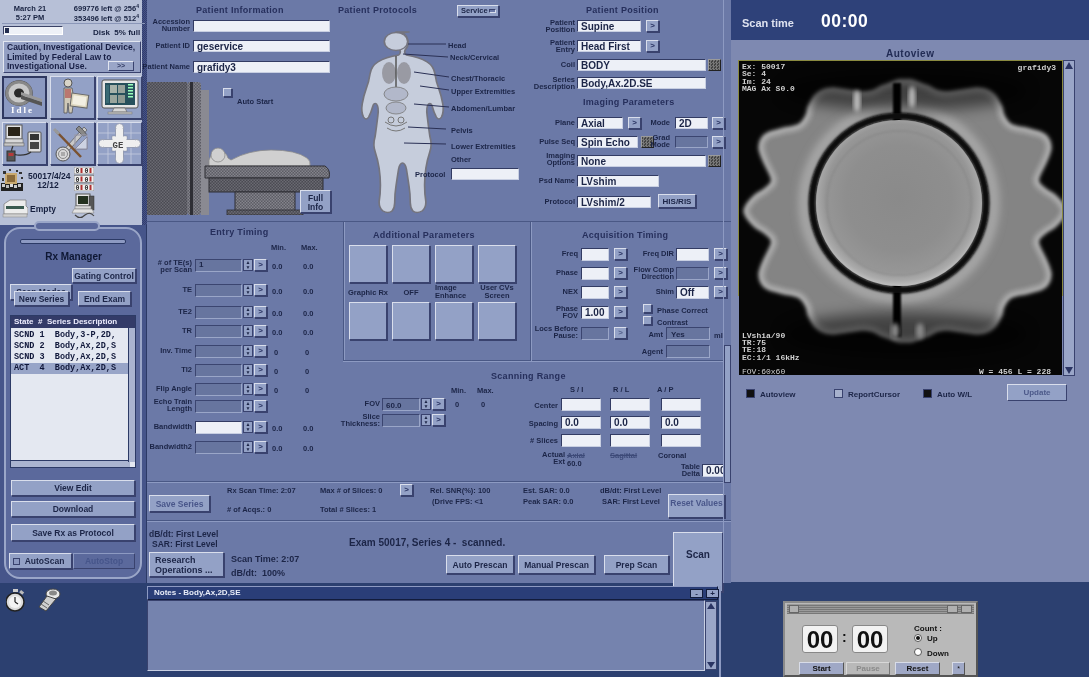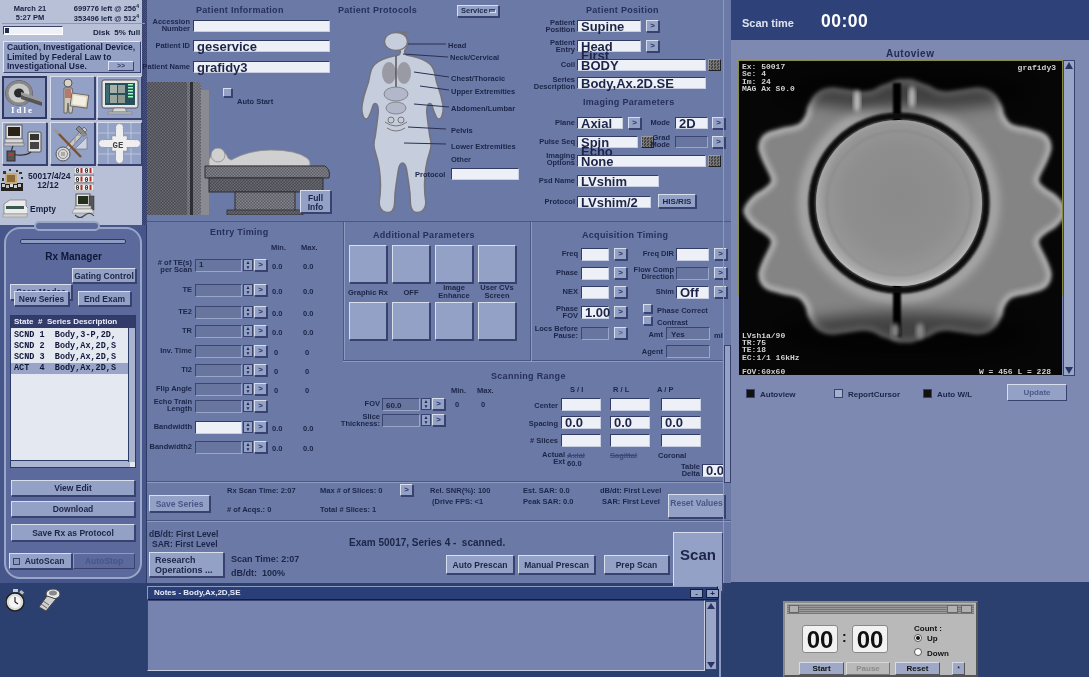--- a/index.html
+++ b/index.html
@@ -1,20 +1,20 @@
 <!DOCTYPE html>
 <html><head><meta charset="utf-8"><style>
 *{margin:0;padding:0;box-sizing:border-box}
 html,body{width:1089px;height:677px;overflow:hidden}
 body{position:relative;background:#2c4070;font-family:"Liberation Sans",sans-serif}
 .abs{position:absolute}
 .b{font-weight:bold}
 .lbl{position:absolute;font-weight:bold;font-size:7.5px;color:#1c2547;text-align:right;line-height:7.2px}
 .hdr{position:absolute;font-weight:bold;font-size:9px;color:#262f5c;letter-spacing:0.3px;white-space:nowrap}
-.fld{position:absolute;background:#edf0f7;border:1px solid;border-color:#323b63 #c8cfe2 #c8cfe2 #323b63;font-size:13px;font-weight:bold;color:#1c2547;padding:1px 0 0 3px;line-height:9px}
+.fld{position:absolute;background:#edf0f7;border:1px solid;border-color:#323b63 #c8cfe2 #c8cfe2 #323b63;font-size:10px;font-weight:bold;color:#1c2547;padding:1px 0 0 3px;line-height:9px}
 .sfld{position:absolute;background:#67759f;border:1px solid;border-color:#3b4570 #9aa6c8 #9aa6c8 #3b4570}
 .btn{position:absolute;background:#93a1c6;border:1px solid;border-color:#d9deec #39426e #39426e #d9deec;font-weight:bold;font-size:8.5px;color:#1c2547;text-align:center;box-shadow:1px 1px 0 #39426e}
 .abtn{position:absolute;width:13px;height:12px;background:#93a1c6;border:1px solid;border-color:#d9deec #39426e #39426e #d9deec;color:#2a3463;font-weight:bold;font-size:8px;text-align:center;line-height:10px;box-shadow:1px 1px 0 #39426e}
 .dbtn{position:absolute;width:13px;height:12px;background:#5d5d5d;border:1px solid;border-color:#9a9a9a #222 #222 #9a9a9a;background-image:repeating-conic-gradient(#777 0 25%,#444 0 50%);background-size:3px 3px}
 .spin{position:absolute;width:10px;height:12px;background:#93a1c6;border:1px solid #39426e;font-size:5px;line-height:5px;color:#1c2547;text-align:center}
 .chk{position:absolute;width:9px;height:9px;background:#93a1c6;border:1px solid;border-color:#d9deec #39426e #39426e #d9deec;box-shadow:1px 1px 0 #39426e}
 .v{font-size:7.5px;font-weight:bold;color:#1c2547;position:absolute}
 </style></head>
 <body>
 
@@ -388,21 +388,21 @@
 <div class="abs" style="left:531px;top:222px;width:1px;height:139px;background:#8d9ac2"></div>
 <div class="abs" style="left:147px;top:221px;width:584px;height:1px;background:#4a5885"></div>
 <div class="hdr" style="left:373px;top:230px">Additional Parameters</div>
 <div id="addparams">
   <div class="btn" style="left:349px;top:245px;width:38px;height:38px"></div>
   <div class="btn" style="left:392px;top:245px;width:38px;height:38px"></div>
   <div class="btn" style="left:435px;top:245px;width:38px;height:38px"></div>
   <div class="btn" style="left:478px;top:245px;width:38px;height:38px"></div>
   <div class="v" style="left:344px;top:288px;width:48px;text-align:center">Graphic Rx</div>
   <div class="v" style="left:392px;top:288px;width:38px;text-align:center">OFF</div>
-  <div class="v" style="left:435px;top:284px;width:38px;text-align:center;line-height:8px">Image<br>Enhance</div>
+  <div class="v" style="left:435px;top:284px;width:38px;text-align:left;line-height:8px">Image<br>Enhance</div>
   <div class="v" style="left:478px;top:284px;width:38px;text-align:center;line-height:8px">User CVs<br>Screen</div>
   <div class="btn" style="left:349px;top:302px;width:38px;height:38px"></div>
   <div class="btn" style="left:392px;top:302px;width:38px;height:38px"></div>
   <div class="btn" style="left:435px;top:302px;width:38px;height:38px"></div>
   <div class="btn" style="left:478px;top:302px;width:38px;height:38px"></div>
 </div>
 
 <div class="hdr" style="left:582px;top:230px">Acquisition Timing</div>
 <div id="acqtiming">
   <div class="lbl" style="left:530px;top:250px;width:48px">Freq</div>
@@ -504,21 +504,21 @@
   <div class="abs" style="left:147px;top:521px;width:584px;height:1px;background:#8d9ac2"></div>
   <div class="v" style="left:149px;top:529px;font-size:8.5px">dB/dt: First Level</div>
   <div class="v" style="left:152px;top:539px;font-size:8.5px">SAR: First Level</div>
   <div class="v" style="left:349px;top:537px;font-size:10px">Exam 50017, Series 4 -&nbsp; scanned.</div>
   <div class="btn" style="left:149px;top:552px;width:75px;height:25px;text-align:left;padding:2px 0 0 5px;font-size:9px;line-height:10px">Research<br>Operations ...</div>
   <div class="v" style="left:231px;top:554px;font-size:9px">Scan Time: 2:07</div>
   <div class="v" style="left:231px;top:568px;font-size:9px">dB/dt:&nbsp; 100%</div>
   <div class="btn" style="left:446px;top:555px;width:68px;height:19px;line-height:18px">Auto Prescan</div>
   <div class="btn" style="left:518px;top:555px;width:77px;height:19px;line-height:18px">Manual Prescan</div>
   <div class="btn" style="left:604px;top:555px;width:65px;height:19px;line-height:18px">Prep Scan</div>
-  <div class="btn" style="left:673px;top:532px;width:50px;height:60px;line-height:43px;font-size:15px">Scan</div>
+  <div class="btn" style="left:673px;top:532px;width:50px;height:60px;line-height:43px;font-size:10px">Scan</div>
 </div>
 
 <div class="abs" style="left:723px;top:0;width:1px;height:583px;background:#8d9ac2"></div>
 <div class="abs" style="left:724px;top:345px;width:7px;height:138px;background:#93a1c6;border:1px solid #39426e"></div>
 
 <div class="abs" id="leftrx" style="left:0;top:225px;width:147px;height:358px;background:#46558a;border-right:1px solid #2c3a66">
   <div class="abs" style="left:4px;top:2px;width:138px;height:352px;background:#5b699c;border:2px solid #9aa6c8;border-radius:16px"></div>
   <div class="abs" style="left:34px;top:-4px;width:66px;height:10px;background:#5b699c;border:2px solid #9aa6c8;border-radius:5px"></div>
   <div class="abs" style="left:20px;top:14px;width:106px;height:5px;background:#8d9ac2;border:1px solid #2c3a66;border-radius:2px"></div>
   <div class="abs b" style="left:0;top:26px;width:147px;text-align:center;font-size:10px;color:#0e1733">Rx Manager</div>
@@ -621,21 +621,21 @@
 </svg>
 <div class="abs" style="left:3px;top:2px;font-family:'Liberation Mono',monospace;font-size:8px;font-weight:bold;color:#d0d0d0;line-height:7.4px;white-space:pre">Ex: 50017
 Se: 4
 Im: 24
 MAG Ax S0.0</div>
 <div class="abs" style="right:6px;top:2px;font-family:'Liberation Mono',monospace;font-size:8px;font-weight:bold;color:#d0d0d0">grafidy3</div>
 <div class="abs" style="left:3px;top:271px;font-family:'Liberation Mono',monospace;font-size:8px;font-weight:bold;color:#d0d0d0;line-height:7.2px;white-space:pre">LVshia/90
 TR:75
 TE:18
 EC:1/1 16kHz</div>
-<div class="abs" style="left:3px;top:306px;font-family:'Liberation Mono',monospace;font-size:8px;font-weight:bold;color:#d0d0d0">FOV:60x60</div>
+<div class="abs" style="left:3px;top:306px;font-family:'Liberation Mono',monospace;font-size:8px;font-weight:normal;color:#d0d0d0">FOV:60x60</div>
 <div class="abs" style="left:240px;top:306px;font-family:'Liberation Mono',monospace;font-size:8px;font-weight:bold;color:#d0d0d0">W =   456 L =   228</div>
 </div>
 
   <div class="abs" style="left:332px;top:60px;width:12px;height:316px;background:#9aa6c8;border:1px solid #39426e">
     <div style="width:0;height:0;margin:1px auto;border-left:4px solid transparent;border-right:4px solid transparent;border-bottom:7px solid #2a3463"></div>
     <div class="abs" style="bottom:1px;left:1px;width:0;height:0;border-left:4px solid transparent;border-right:4px solid transparent;border-top:7px solid #2a3463"></div>
   </div>
 
   <div class="abs" style="left:15px;top:389px;width:9px;height:9px;background:#111;border:1px solid #39426e"></div>
   <div class="abs b" style="left:29px;top:390px;font-size:8px;color:#1c2547">Autoview</div>

